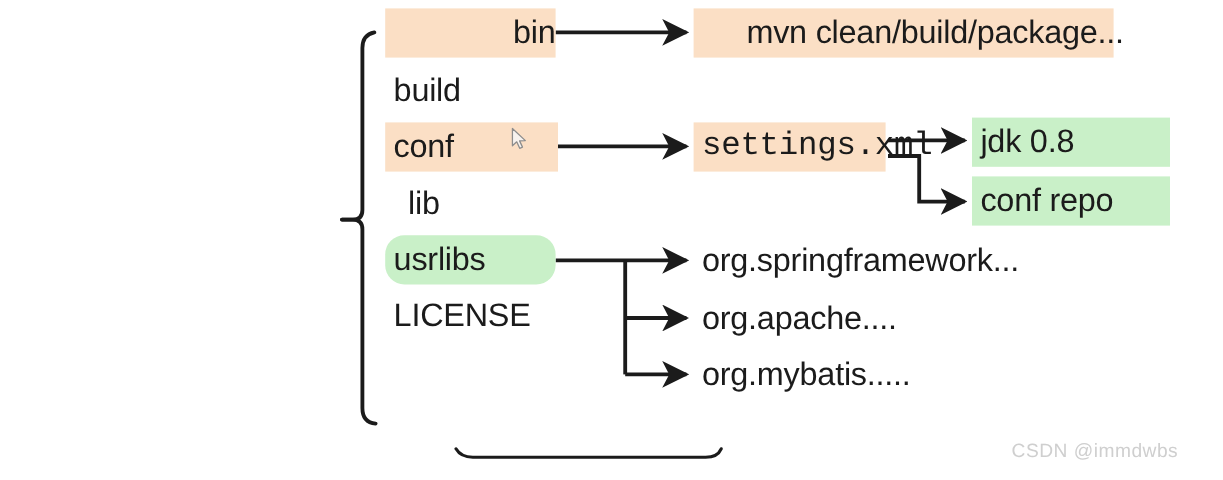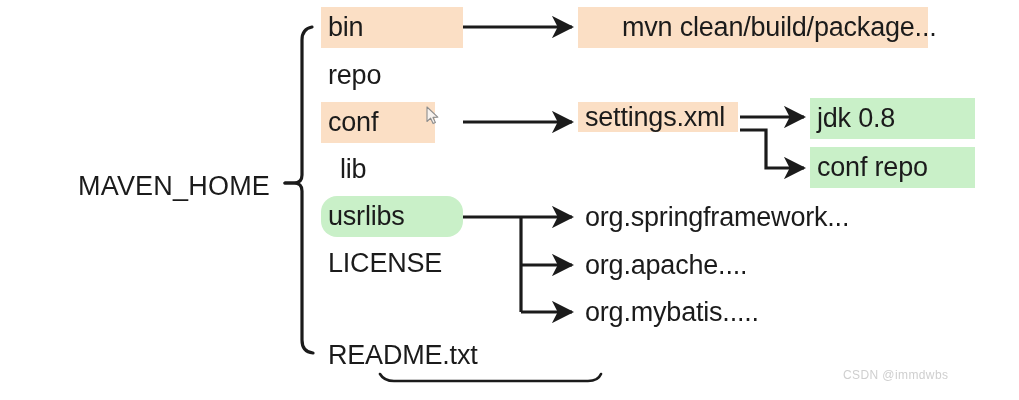--- a/index.html
+++ b/index.html
@@ -51,21 +51,21 @@
     font-size: 27px;
     line-height: 1;
     letter-spacing: 0.2px;
     white-space: nowrap;
     color: #1b1b1b;
   }
   #watermark {
     position: absolute;
     left: 843px;
     top: 368px;
-    font-size: 12px;
+    font-size: 16px;
     color: #cfcfcf;
     letter-spacing: 0.4px;
     white-space: nowrap;
   }
   #cursor {
     position: absolute;
     left: 426px;
     top: 106px;
     width: 14px;
     height: 19px;
@@ -101,56 +101,52 @@
     <g stroke="#1b1b1b" stroke-width="3.2" fill="none">
       <line x1="463" y1="217" x2="572" y2="217" marker-end="url(#arrow)"></line>
       <line x1="521" y1="217" x2="521" y2="312"></line>
       <line x1="521" y1="265" x2="572" y2="265" marker-end="url(#arrow)"></line>
       <line x1="521" y1="312" x2="572" y2="312" marker-end="url(#arrow)"></line>
     </g>
 
     <path d="M 380 374 Q 384 381 394 381 L 588 381 Q 598 381 601 374" fill="none" stroke="#1b1b1b" stroke-width="2.6" stroke-linecap="round"></path>
   </svg>
 
-  <div id="root-label">MAVEN_HOME</div>
 
-  <div class="node peach" style="left:321px; top:7px; width:142px; height:41px;">
+  <div class="node peach" style="left:321px; top:7px; width:142px; height:41px;justify-content:flex-end;">
     <span>bin</span>
   </div>
 
   <div class="node plain" style="left:321px; top:55px; width:142px; height:41px;">
-    <span>repo</span>
+    <span>build</span>
   </div>
 
-  <div class="node peach" style="left:321px; top:102px; width:114px; height:41px;text-align:right;">
+  <div class="node peach" style="left:321px; top:102px; width:144px; height:41px;text-align:right;">
     <span>conf</span>
   </div>
 
   <div class="node plain" style="left:333px; top:149px; width:142px; height:41px;">
     <span>lib</span>
   </div>
 
   <div class="node green" style="left:321px; top:196px; width:142px; height:41px;border-radius:16px;">
     <span>usrlibs</span>
   </div>
 
   <div class="node plain" style="left:321px; top:243px; width:180px; height:41px;">
     <span>LICENSE</span>
   </div>
 
 
-  <div class="node plain" style="left:321px; top:335px; width:200px; height:41px;">
-    <span>README.txt</span>
-  </div>
 
   <div class="node peach" style="left:578px; top:7px; width:350px; height:41px;padding-left:44px;">
     <span>mvn clean/build/package...</span>
   </div>
 
-  <div class="node peach" style="left:578px; top:102px; width:160px; height:30px;">
+  <div class="node peach" style="left:578px; top:102px; width:160px; height:41px;font-family:Liberation Mono, monospace;">
     <span>settings.xml</span>
   </div>
 
   <div class="node green" style="left:810px; top:98px; width:165px; height:41px;">
     <span>jdk 0.8</span>
   </div>
 
   <div class="node green" style="left:810px; top:147px; width:165px; height:41px;">
     <span>conf repo</span>
   </div>

